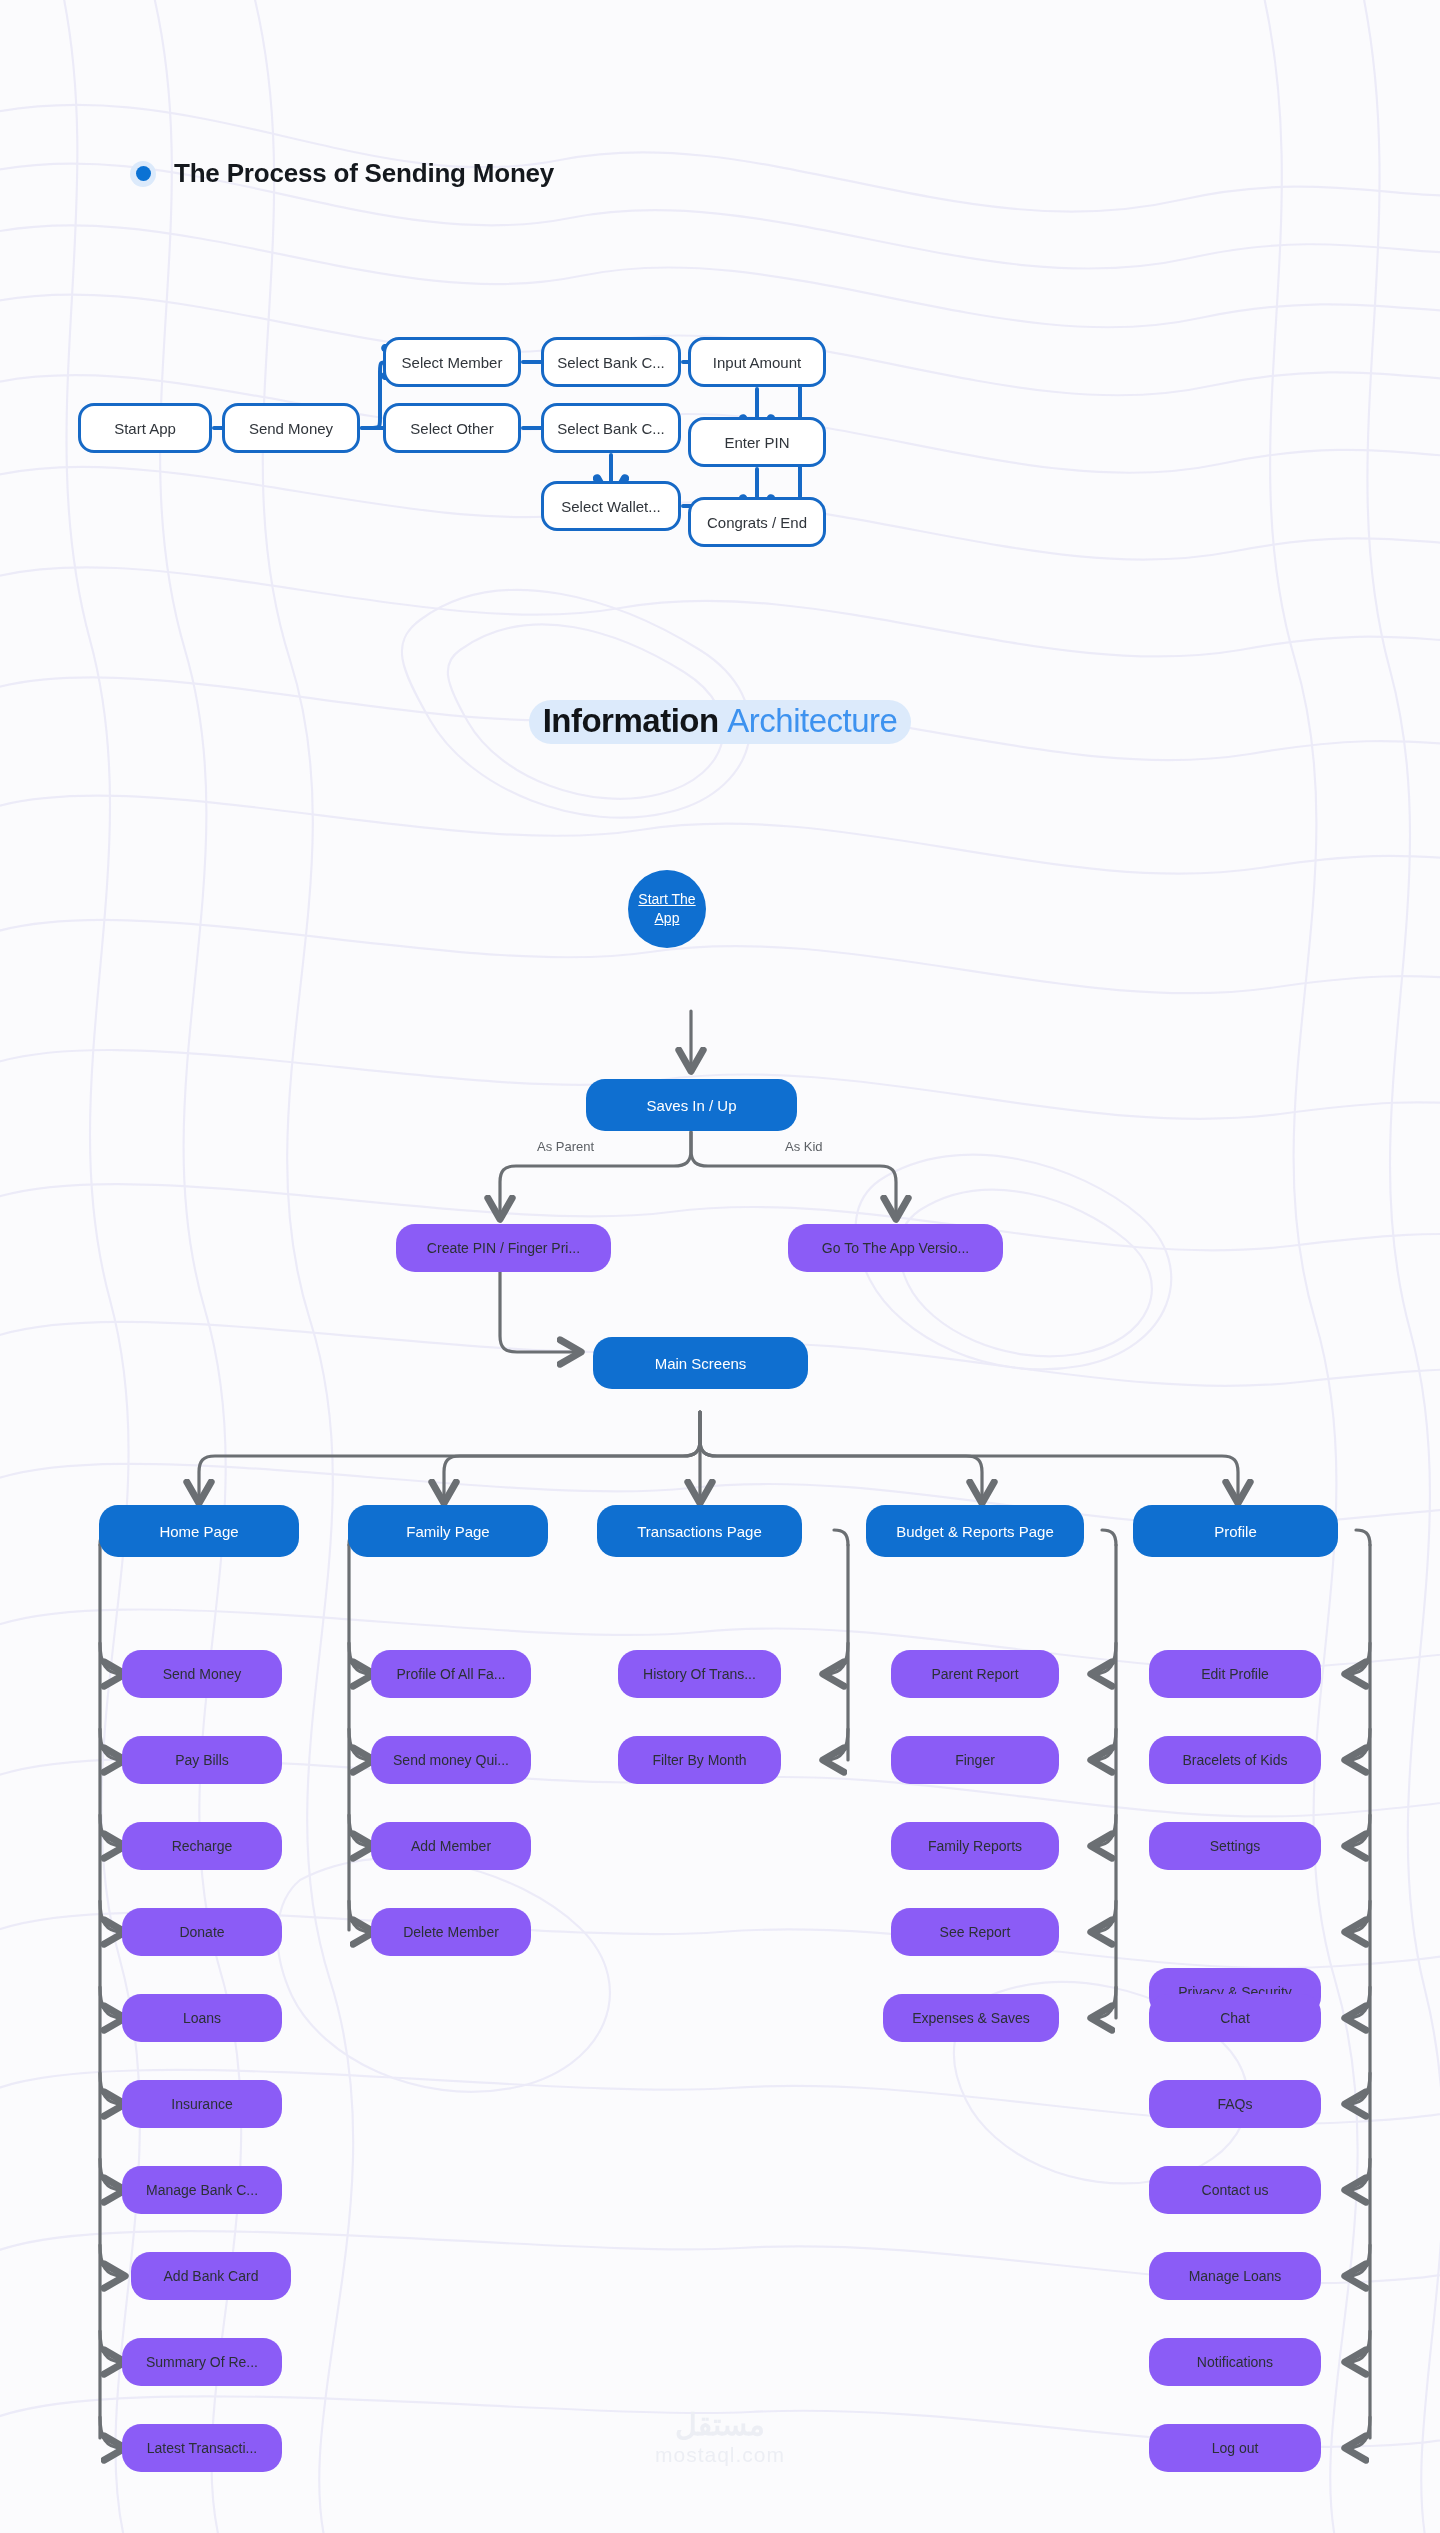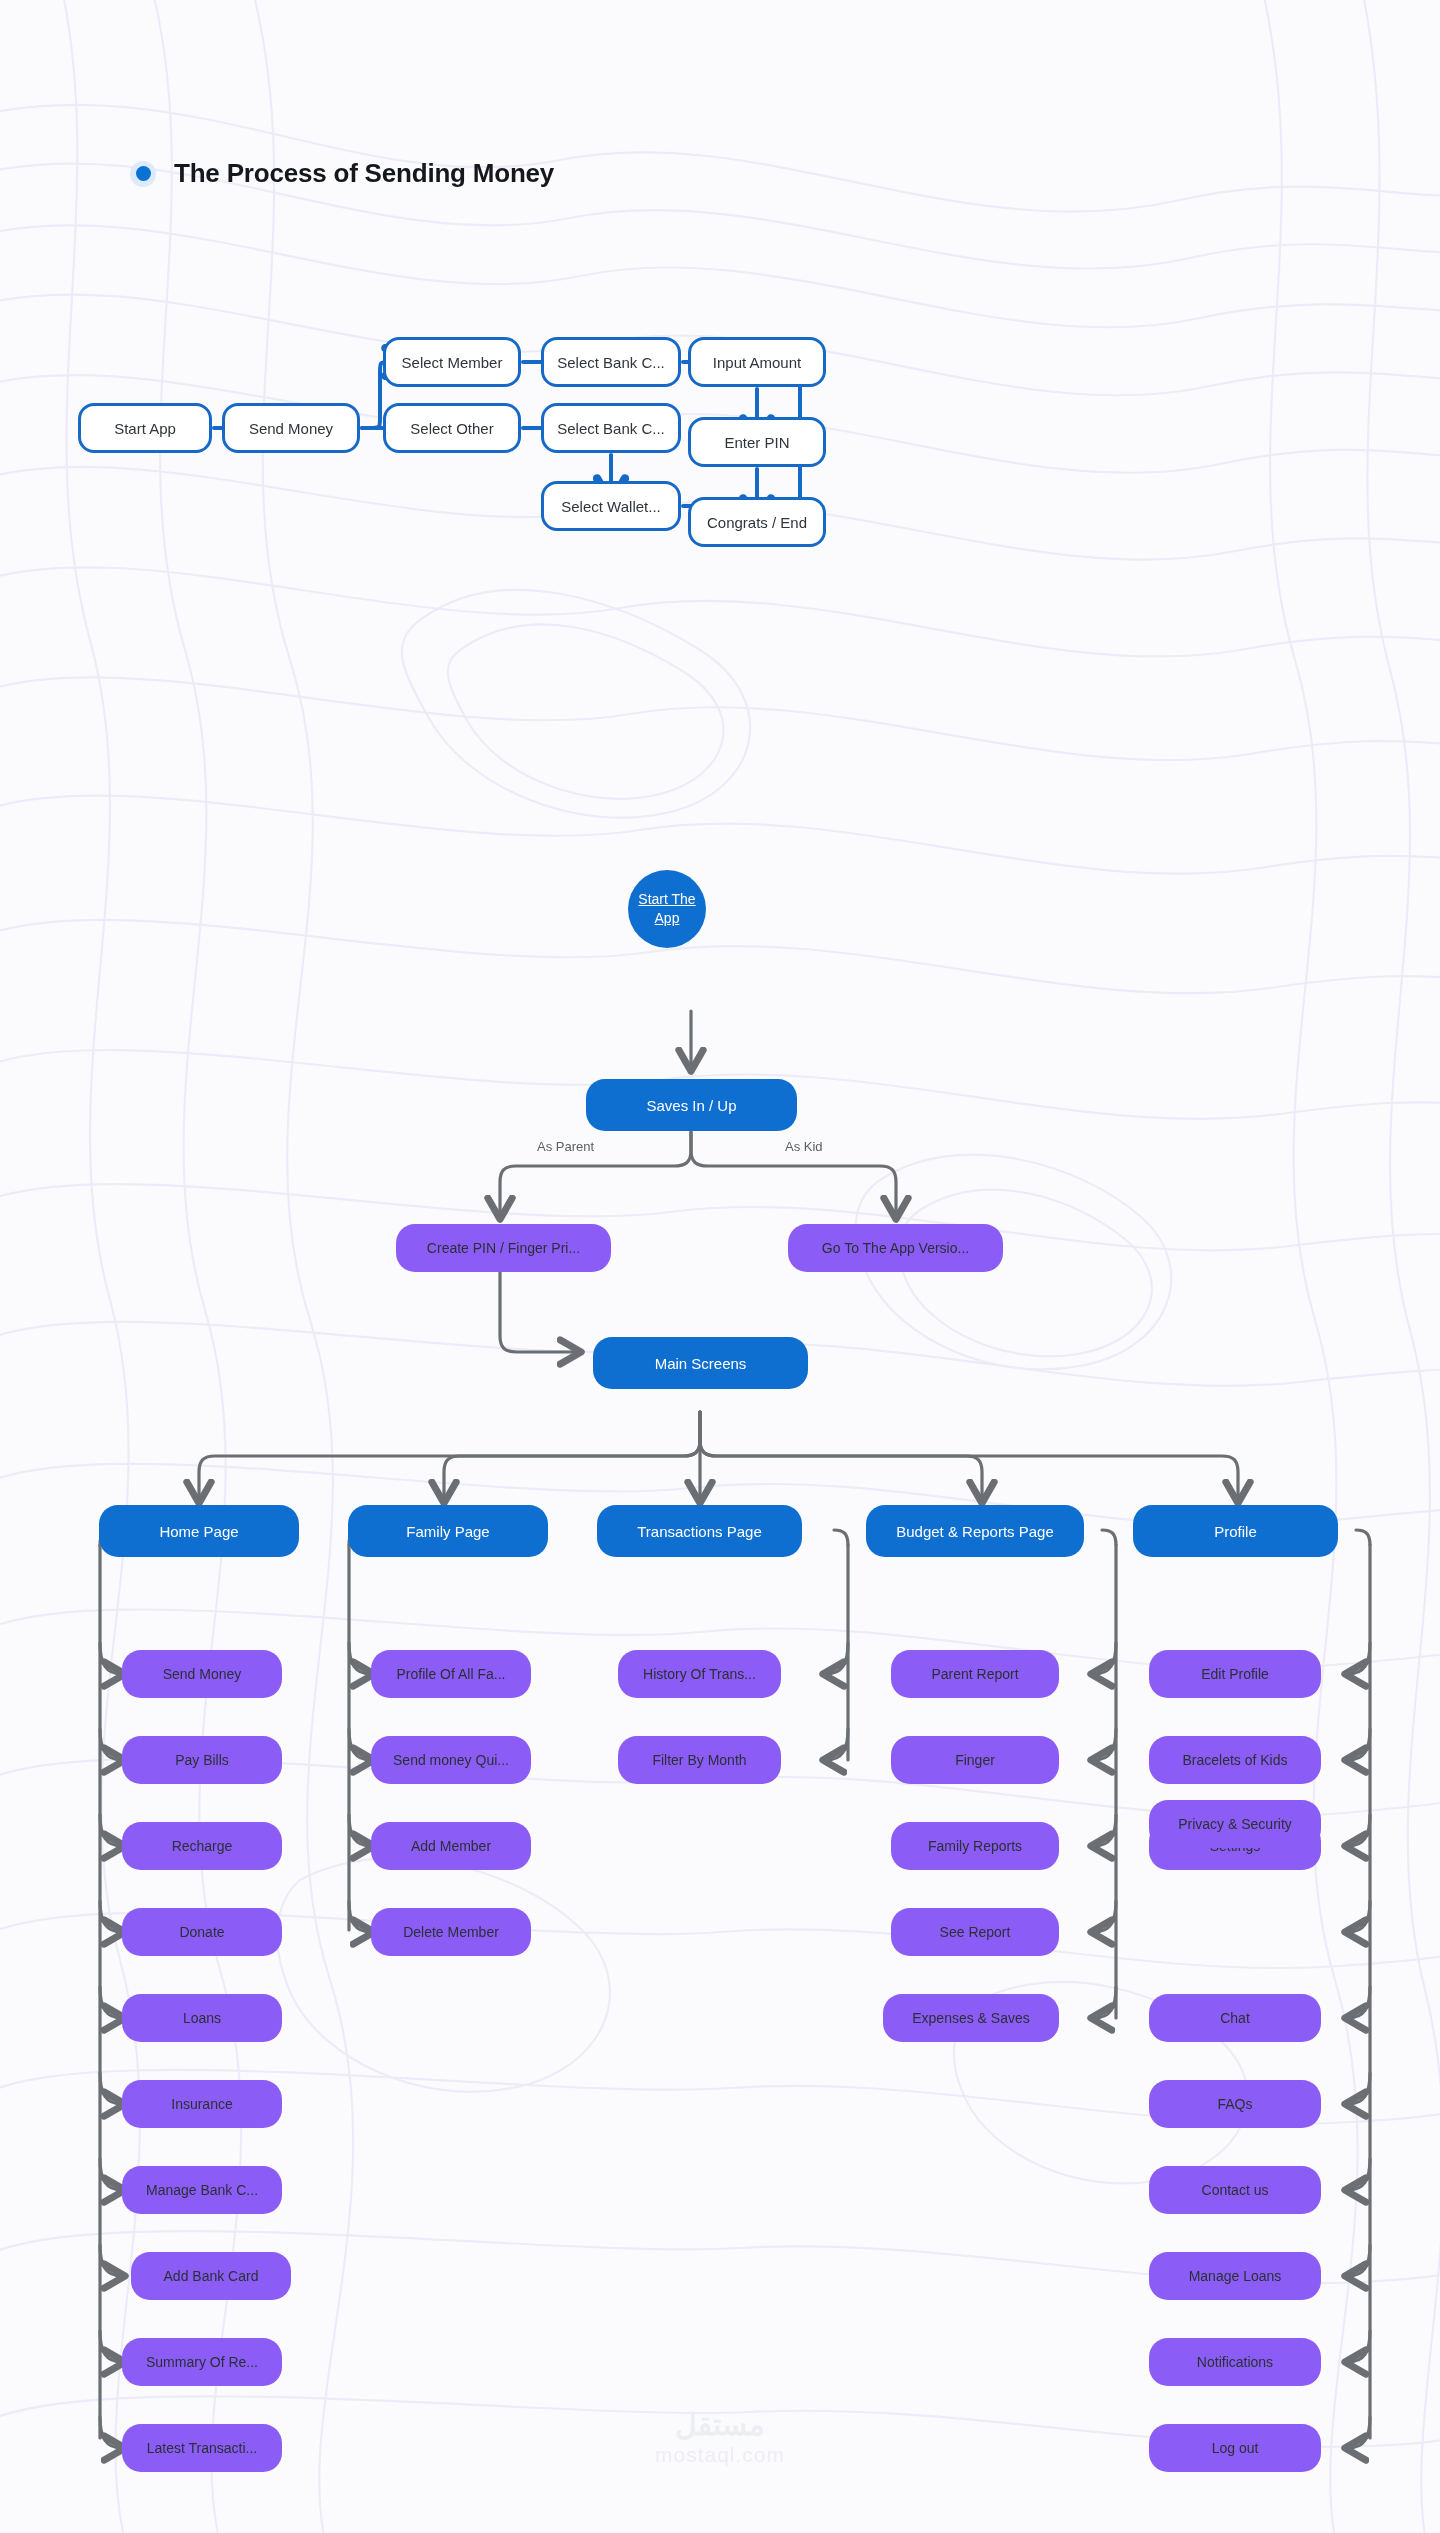--- a/index.html
+++ b/index.html
@@ -228,20 +228,23 @@
   <div class="tf-node" style="left:688px;top:337px;width:138px;height:50px;">
       <span>Input Amount</span>
     </div>
   <div class="tf-node" style="left:688px;top:417px;width:138px;height:50px;">
       <span>Enter PIN</span>
     </div>
   <div class="tf-node" style="left:688px;top:497px;width:138px;height:50px;">
       <span>Congrats / End</span>
     </div>
 
+  <div class="section-title" id="title-ia">
+    <span class="hl"><span class="t1">Information </span><span class="t2">Architecture</span></span>
+  </div>
 
   <svg class="wires" viewBox="0 0 1440 2533">
     <g fill="none" stroke="#6b6f73" stroke-width="3.2" stroke-linecap="round" stroke-linejoin="round" marker-end="url(#ah-gray)">
 
       <path d="M691,1011 L691,1068"></path>
 
       <path d="M691,1132 L691,1150 C691,1162 686,1166 674,1166 L516,1166 C504,1166 500,1171 500,1182 L500,1216"></path>
 
       <path d="M691,1132 L691,1150 C691,1162 696,1166 708,1166 L880,1166 C892,1166 896,1171 896,1182 L896,1216"></path>
 
@@ -432,21 +435,21 @@
 
   <div class="ia-soft" style="left:1149px;top:1650px;width:172px;height:48px;">
       <span>Edit Profile</span>
     </div>
   <div class="ia-soft" style="left:1149px;top:1736px;width:172px;height:48px;">
       <span>Bracelets of Kids</span>
     </div>
   <div class="ia-soft" style="left:1149px;top:1822px;width:172px;height:48px;">
       <span>Settings</span>
     </div>
-  <div class="ia-soft" style="left:1149px;top:1800px;width:172px;height:48px;">
+  <div class="ia-soft" style="left:1149px;top:1968px;width:172px;height:48px;">
       <span>Privacy &amp; Security</span>
     </div>
   <div class="ia-soft" style="left:1149px;top:1994px;width:172px;height:48px;">
       <span>Chat</span>
     </div>
   <div class="ia-soft" style="left:1149px;top:2080px;width:172px;height:48px;">
       <span>FAQs</span>
     </div>
   <div class="ia-soft" style="left:1149px;top:2166px;width:172px;height:48px;">
       <span>Contact us</span>

